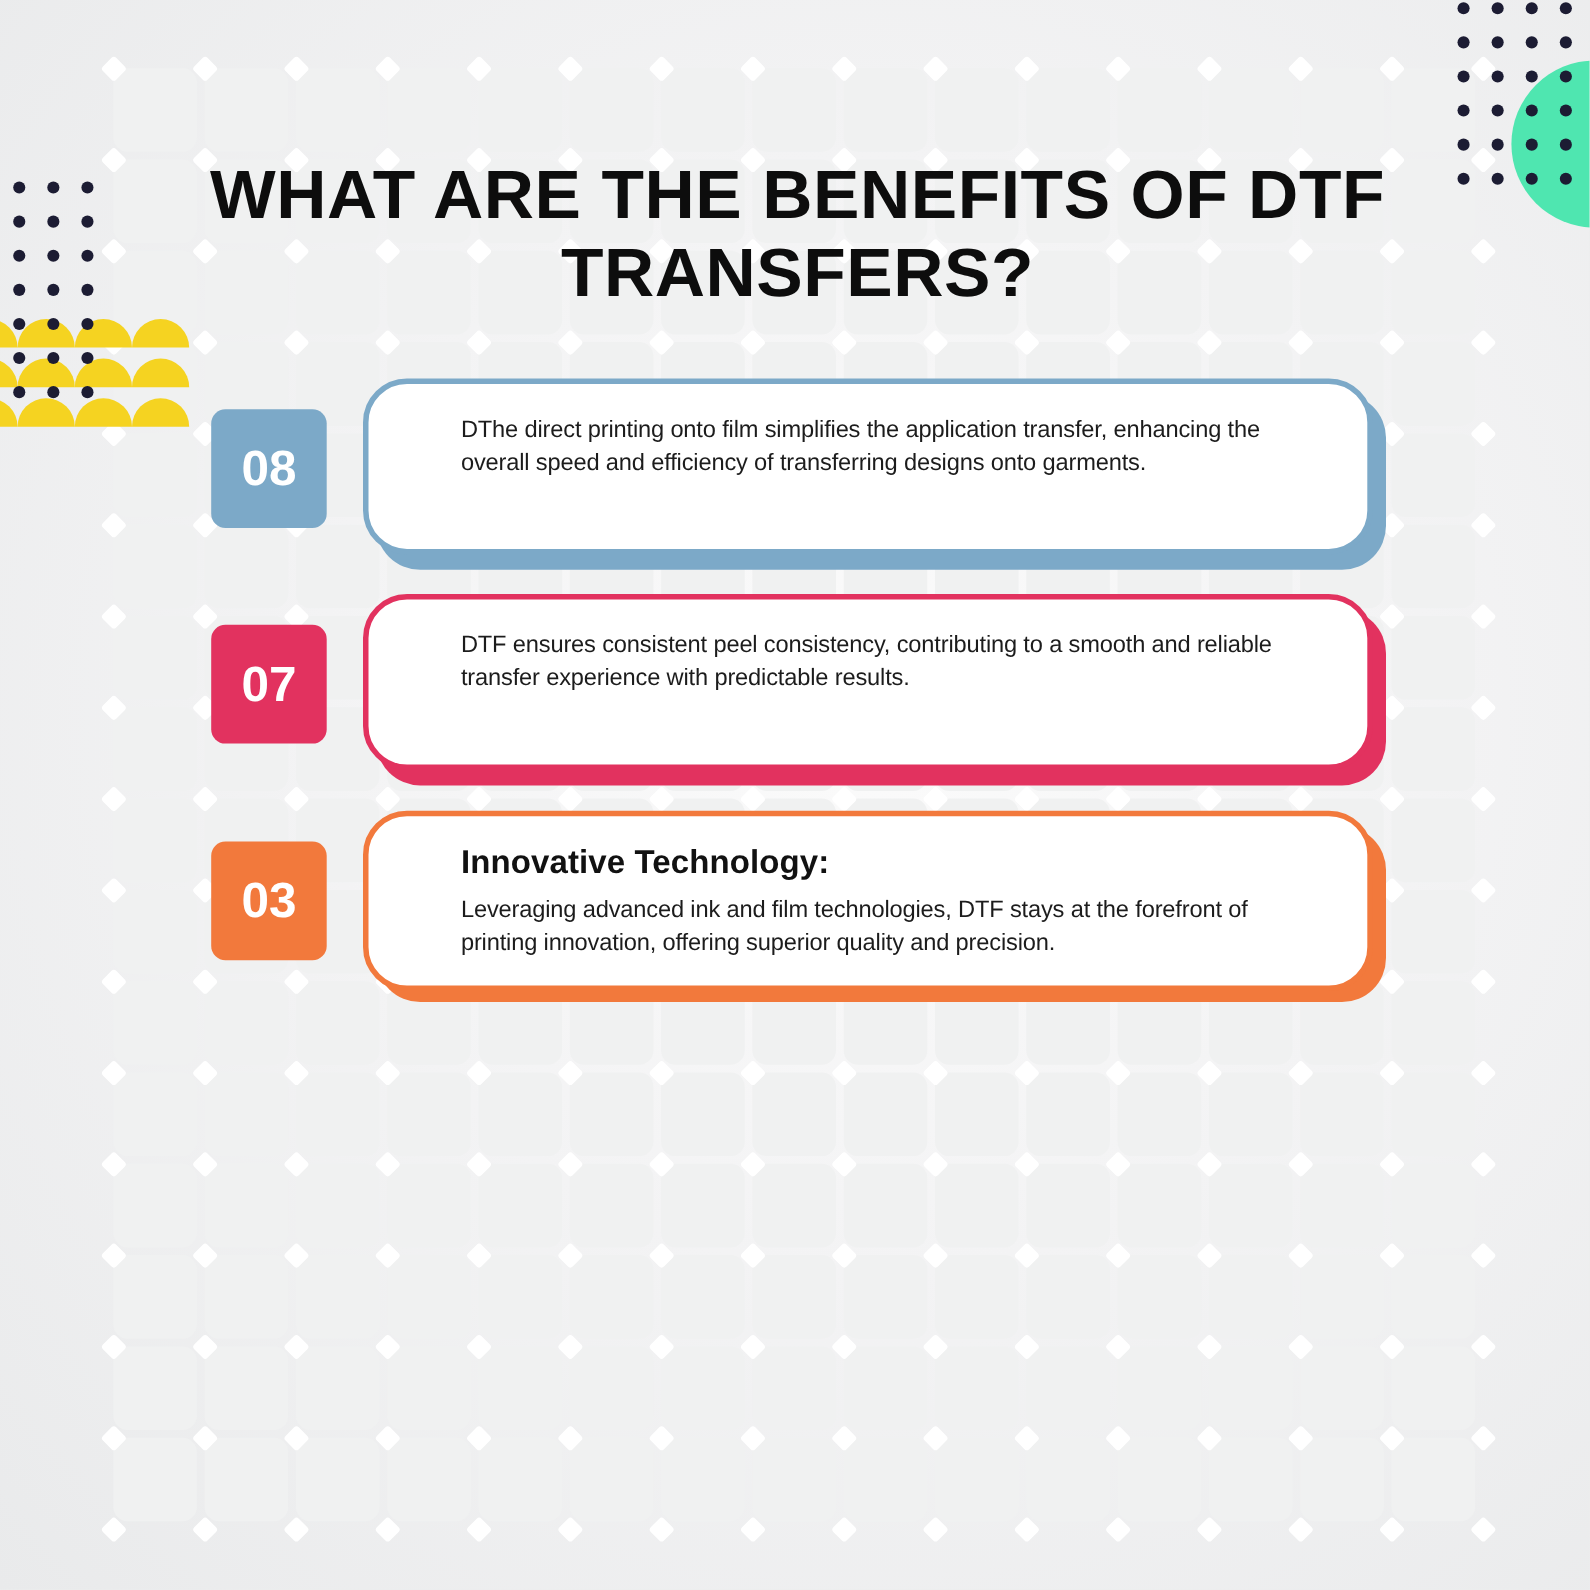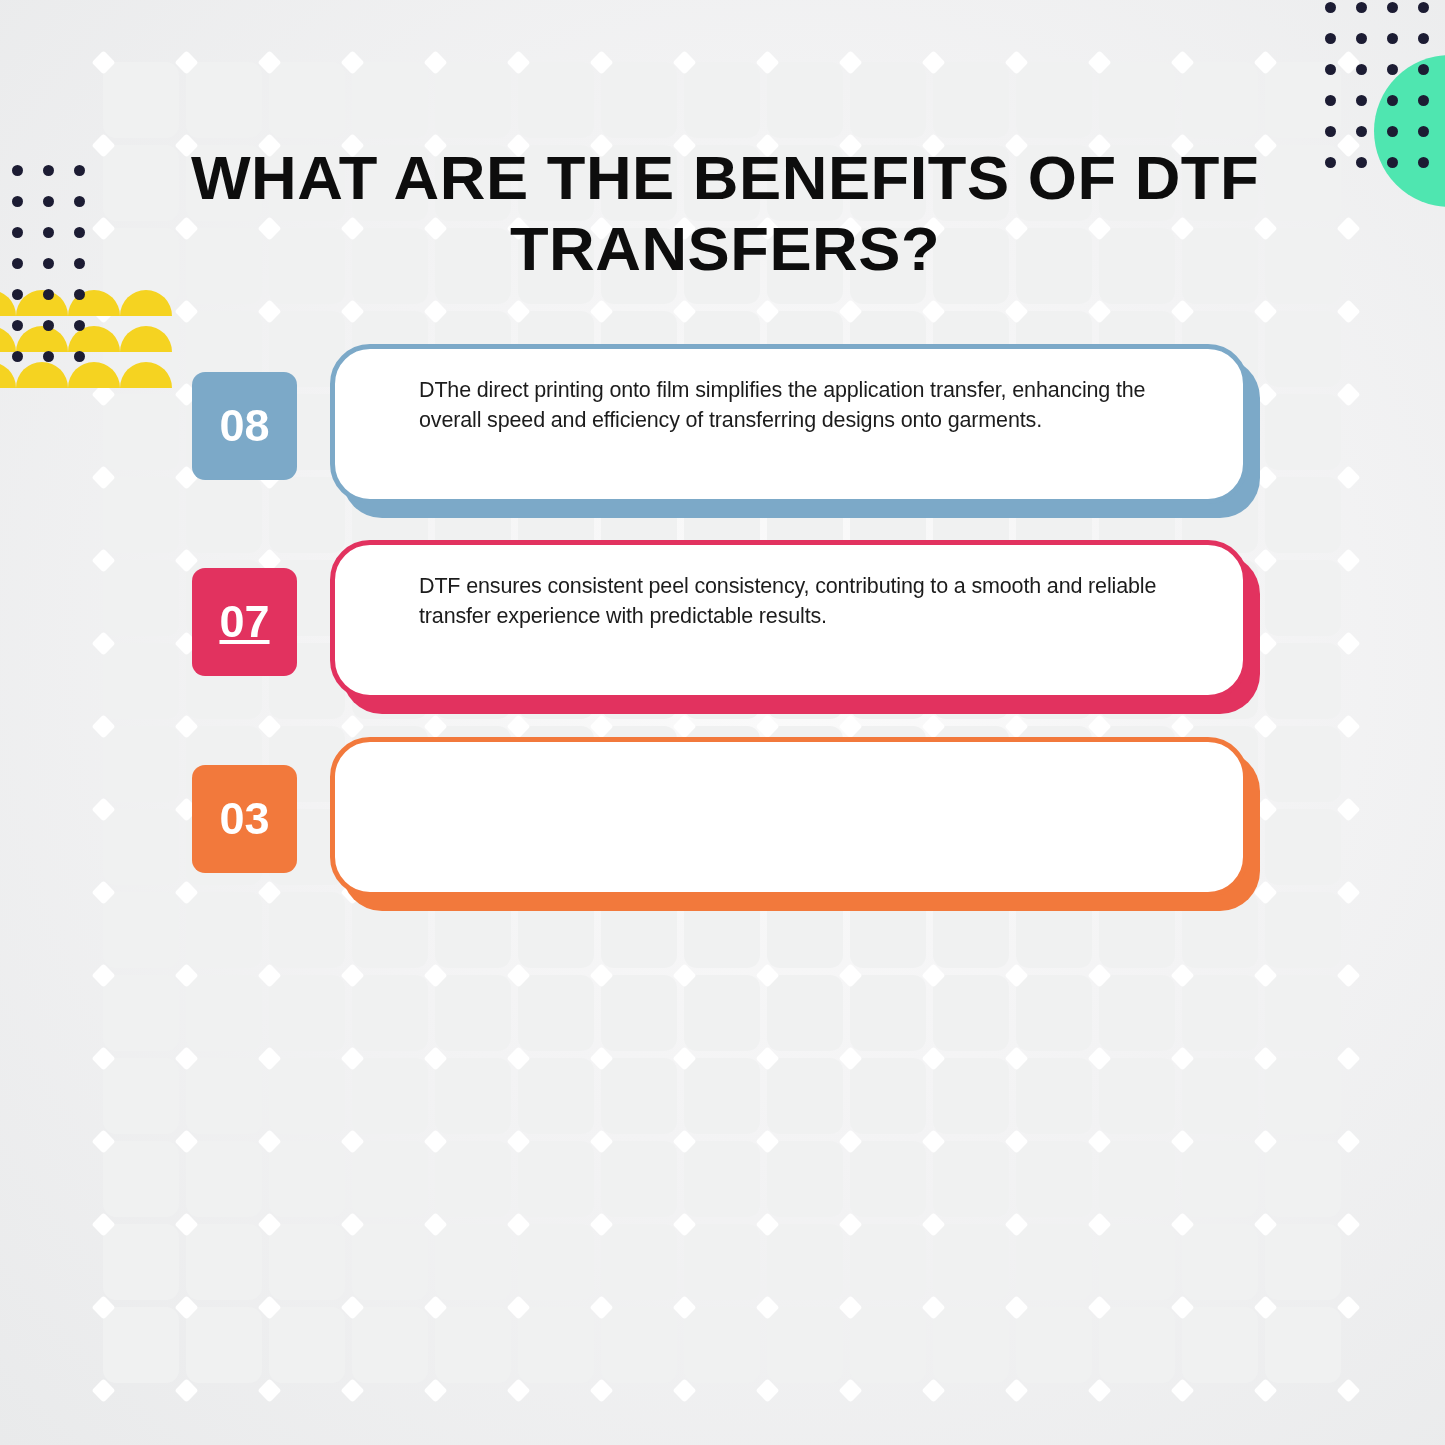--- a/index.html
+++ b/index.html
@@ -769,34 +769,36 @@
       <div class="badge" id="badge-0" style="top: 0px; background: rgb(124, 169, 200);">08</div>
       <div class="card-wrap" style="top:-28px;">
         <div class="card-shadow" id="shadow-0" style="background: rgb(124, 169, 200);"></div>
         <div class="card" id="card-0" style="border-color: rgb(124, 169, 200);">
           <p>DThe direct printing onto film simplifies the application transfer, enhancing the overall speed and efficiency of transferring designs onto garments.</p>
         </div>
       </div>
     </div>
 
     <div class="card-row" style="top:568px;">
-      <div class="badge" id="badge-1" style="top: 0px; background: rgb(226, 50, 95); text-decoration: underline;">07</div>
+      <div class="badge" id="badge-1" style="top: 0px; background: rgb(226, 50, 95);">07</div>
       <div class="card-wrap" style="top:-28px;">
         <div class="card-shadow" id="shadow-1" style="background: rgb(226, 50, 95);"></div>
         <div class="card" id="card-1" style="border-color: rgb(226, 50, 95);">
           <p>DTF ensures consistent peel consistency, contributing to a smooth and reliable transfer experience with predictable results.</p>
         </div>
       </div>
     </div>
 
     <div class="card-row" style="top:765px;">
       <div class="badge" id="badge-2" style="top: 0px; background: rgb(242, 121, 60);">03</div>
       <div class="card-wrap" style="top:-28px;">
         <div class="card-shadow" id="shadow-2" style="background: rgb(242, 121, 60);"></div>
         <div class="card" id="card-2" style="border-color: rgb(242, 121, 60);">
+          <h3>Innovative Technology:</h3>
+          <p>Leveraging advanced ink and film technologies, DTF stays at the forefront of printing innovation, offering superior quality and precision.</p>
         </div>
       </div>
     </div>
 
   </div>
 
 
 </div>
 
 </body></html>

